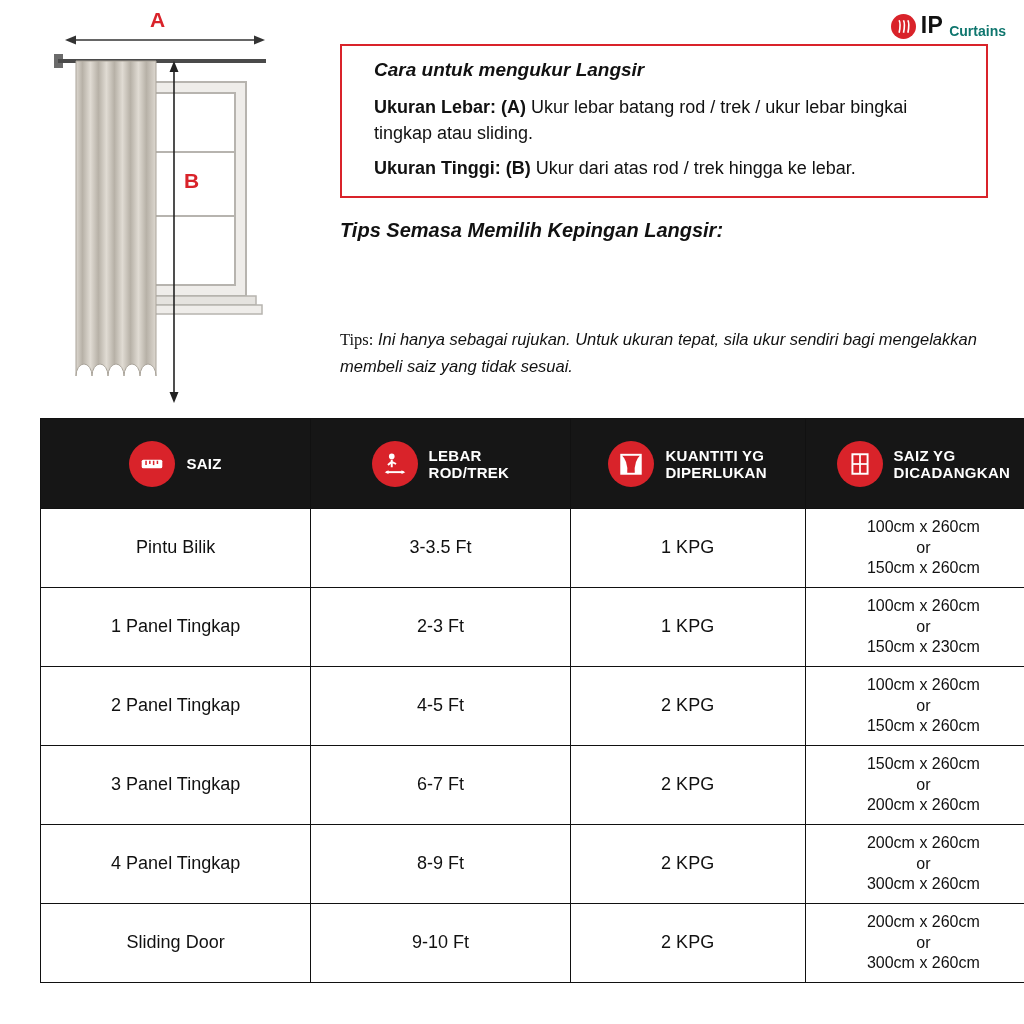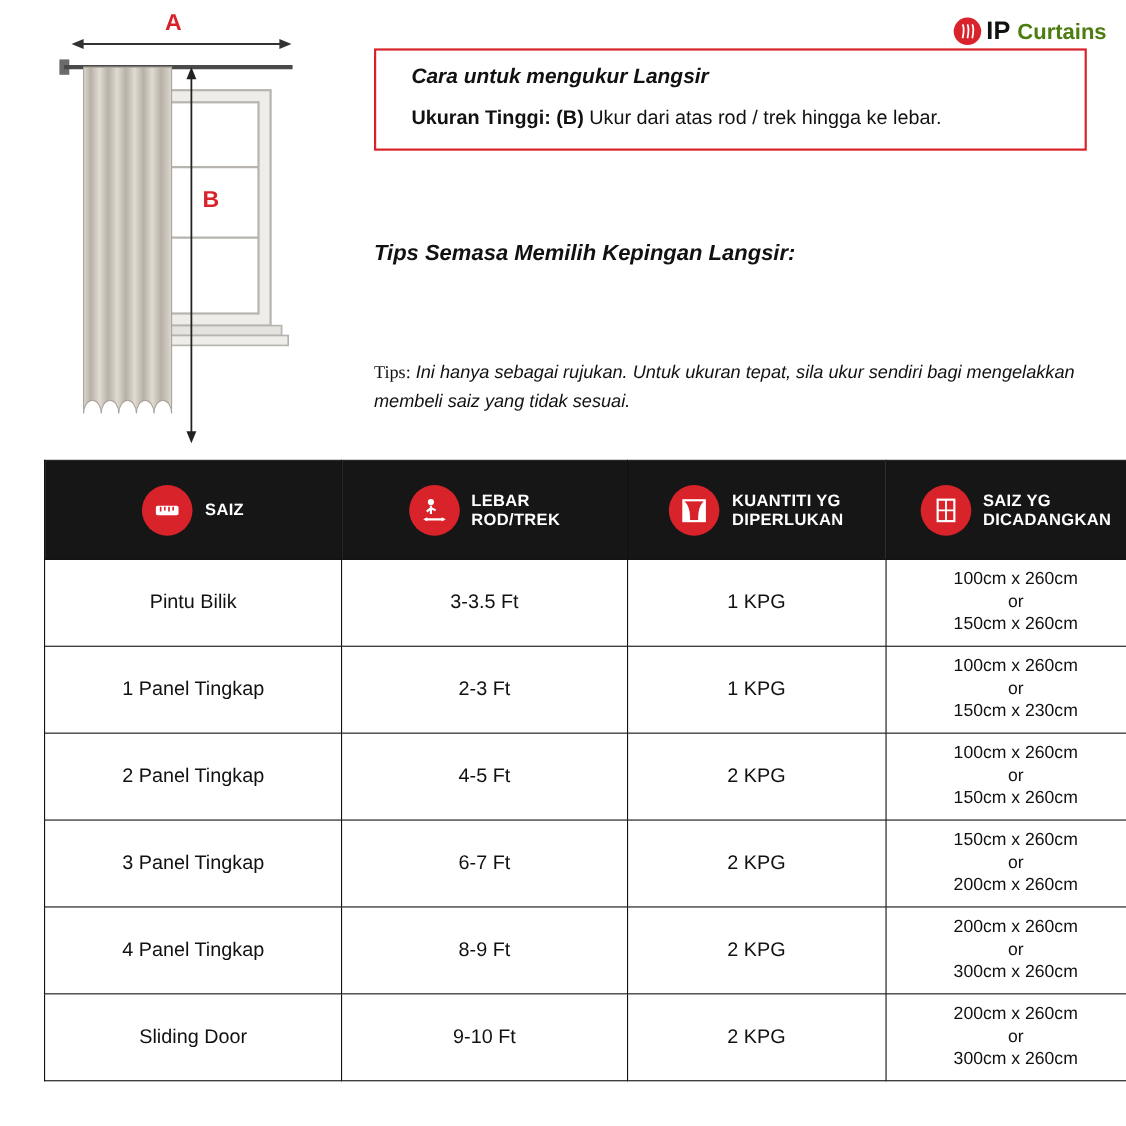--- a/index.html
+++ b/index.html
@@ -14,21 +14,21 @@
   .page { position:absolute; inset:0; background:#fff; }
 
   
   .diagram { position:absolute; left:8px; top:4px; width:312px; height:408px; }
 
   
   .logo { position:absolute; right:18px; top:12px; display:flex; align-items:flex-end; gap:5px; }
   .logo-circle { width:25px; height:25px; border-radius:50%; background:#d9232a;
                  display:flex; align-items:center; justify-content:center; }
   .brand-ip { font-size:23px; font-weight:800; letter-spacing:.3px; color:#111; }
-  .brand-curtains { font-size:20px; font-weight:700; color:#4d7c0f; margin-left:1px; margin-top:6px; }
+  .brand-curtains { font-size:14px; font-weight:700; color:#0f766e; margin-left:1px; margin-top:6px; }
 
   
   .redbox { position:absolute; left:340px; top:44px; width:648px;
             border:2px solid #d9232a; background:#fff; padding:13px 32px 15px; }
   .redbox-title { font-style:italic; font-weight:700; font-size:19px; margin-bottom:13px; }
   .measure-line { font-size:18px; line-height:1.45; margin-top:9px; }
   .b { font-weight:700; }
 
   
   .tips { position:absolute; left:340px; top:219px; width:668px; }
@@ -108,20 +108,25 @@
         <path d="M19 2 q3 6 0 20" stroke="#fff" stroke-width="2.6" fill="none"></path>
       </svg>
     </span>
     <span class="brand-ip">IP</span>
     <span class="brand-curtains">Curtains</span>
   </div>
 
   <div class="redbox">
     <div class="redbox-title">Cara untuk mengukur Langsir</div>
     <div class="measure-line">
+      <span class="b">Ukuran Lebar:</span>
+      <span class="b">(A)</span>
+      <span>Ukur lebar batang rod / trek / ukur lebar bingkai tingkap atau sliding.</span>
+    </div>
+    <div class="measure-line">
       <span class="b">Ukuran Tinggi:</span>
       <span class="b">(B)</span>
       <span>Ukur dari atas rod / trek hingga ke lebar.</span>
     </div>
   </div>
 
   <div class="tips">
     <div class="tips-title">Tips Semasa Memilih Kepingan Langsir:</div>
   </div>
 

